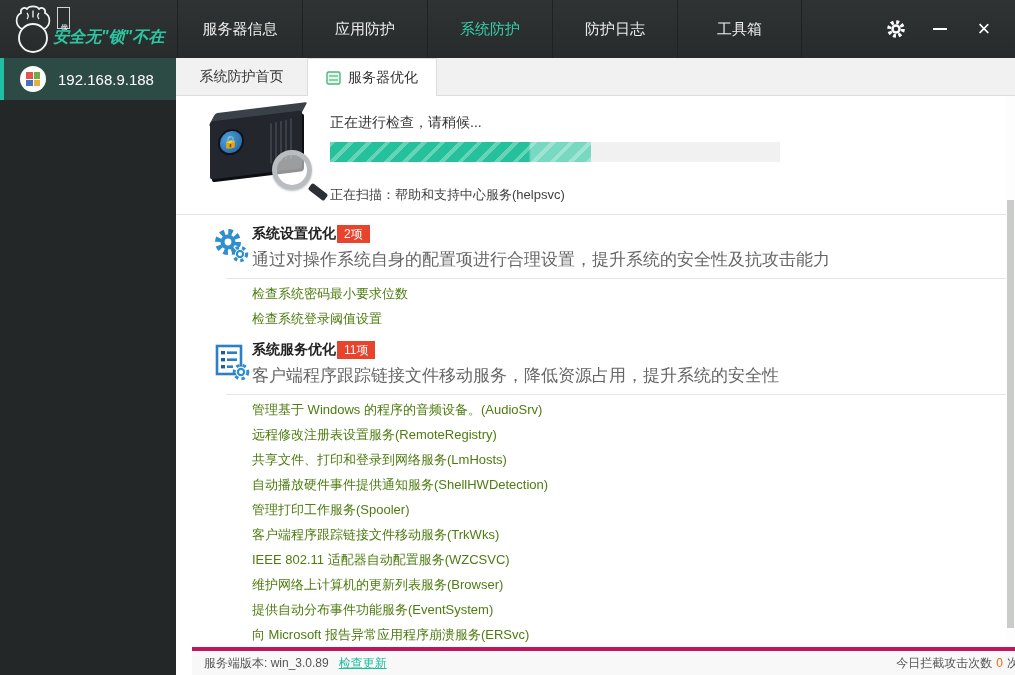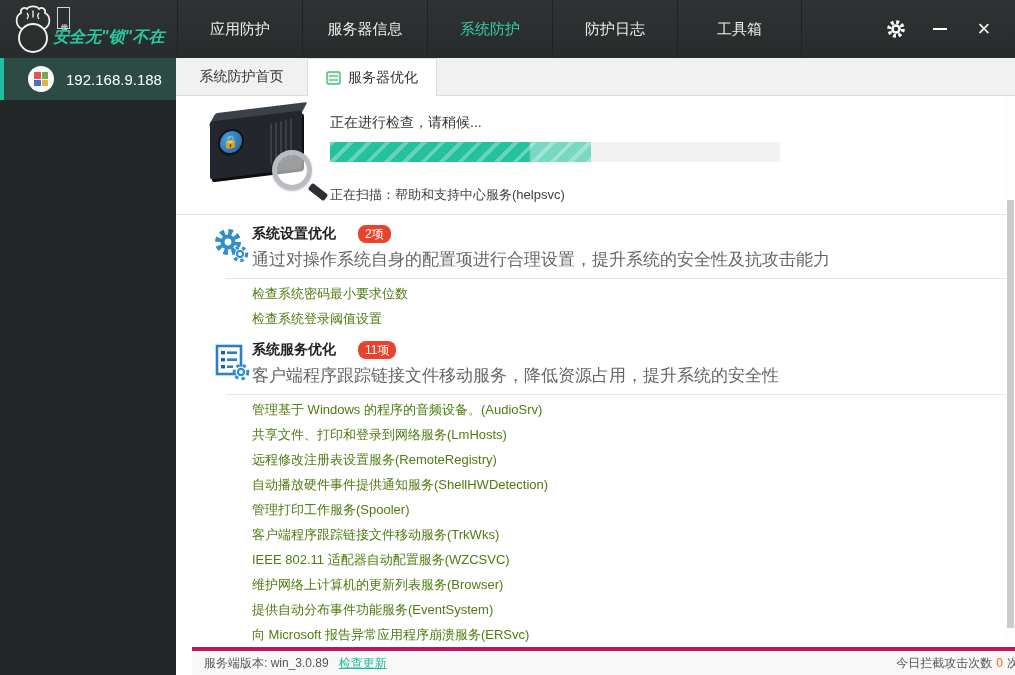--- a/index.html
+++ b/index.html
@@ -23,21 +23,21 @@
   .nav-item:last-child { border-right:1px solid #1f2222; }
   .nav-item.active { color:#35cdab; }
   .controls { margin-left:auto; display:flex; align-items:center; gap:14px; padding-right:16px; }
   .ctrl-btn { width:30px; height:30px; display:flex; align-items:center; justify-content:center; cursor:pointer; }
   .min-glyph { display:inline-block; width:14px; height:2px; background:#fff; }
   .close-glyph { color:#fff; font-size:22px; line-height:22px; }
 
   
   .sidebar { position:absolute; left:0; top:58px; width:176px; height:617px; background:#242728; }
   .server-item { height:42px; background:#2c4b45; border-left:4px solid #1fc0a2; display:flex;
-                 align-items:center; padding-left:24px; gap:12px; color:#fff; font-size:15px; cursor:pointer; }
+                 align-items:center; padding-left:16px; gap:12px; color:#fff; font-size:15px; cursor:pointer; }
   .win-circle { width:26px; height:26px; border-radius:50%; background:#fff; display:flex;
                 align-items:center; justify-content:center; flex:none; }
   .win-grid { width:14px; height:14px; display:grid; grid-template-columns:1fr 1fr; grid-template-rows:1fr 1fr; gap:1px; }
   .win-grid i:nth-child(1){ background:#e2574c; } .win-grid i:nth-child(2){ background:#70ad47; }
   .win-grid i:nth-child(3){ background:#4472c4; } .win-grid i:nth-child(4){ background:#ecaf3f; }
 
   
   .main { position:absolute; left:176px; top:58px; right:0; bottom:0; background:#fff; }
   .tabbar { height:38px; background:#f1f1f1; border-bottom:1px solid #dcdcdc; display:flex; }
   .tab { min-width:131px; padding:0 18px; line-height:37px; font-size:14px; color:#333; text-align:center; cursor:pointer; }
@@ -68,23 +68,23 @@
   .progress-fill { height:100%; background-color:#25c19c;
       background-image:linear-gradient(90deg, rgba(255,255,255,0) 76%, rgba(255,255,255,.38) 77%),
         repeating-linear-gradient(135deg, rgba(255,255,255,.30) 0 4px, rgba(255,255,255,0) 4px 13px); }
   .scan-status { margin-top:24px; font-size:13px; color:#3f3f3f; }
 
   .divider-full { border-top:1px solid #e3e3e3; margin-top:10px; }
 
   
   .section { position:relative; padding:9px 0 0 76px; }
   .sec-icon { position:absolute; left:37px; top:12px; }
-  .sec-head { display:flex; align-items:center; gap:22px; height:20px; }
+  .sec-head { display:flex; align-items:center; gap:1px; height:20px; }
   .sec-title { font-size:14px; font-weight:bold; color:#222; }
-  .badge { background:#e8432c; color:#fff; font-size:12px; line-height:18px; padding:0 7px;border-radius:8px; }
+  .badge { background:#e8432c; color:#fff; font-size:12px; line-height:18px; padding:0 7px; }
   .sec-desc { font-size:17px; color:#666; margin-top:4px; }
   .sec-divider { border-top:1px solid #e7e7e7; margin:7px 8px 0 50px; }
   .item-list { padding:2px 0 0 76px; }
   .svc-item { font-size:13px; color:#4d7c0f; line-height:25px; cursor:pointer; }
 
   
   .scrollbar-track { position:absolute; top:0; right:0; width:9px; height:100%; background:#fdfdfd; }
   .scrollbar-thumb { position:absolute; top:104px; right:1px; width:7px; height:428px; background:#c9ccc8; }
 
   
@@ -104,22 +104,22 @@
     <div class="logo-area">
       <svg class="lock-svg" width="50" height="52" viewBox="0 0 50 52">
         <path d="M14 25 C7 22 7 12 13 9 C12 5 16 2.5 19 5 C21 1.5 29 1.5 31 5 C34 2.5 38 5 37 9 C43 12 43 22 36 25" fill="none" stroke="#f2f4f4" stroke-width="1.7"></path>
         <path d="M19 9 q2.5 3 0 6 M31 9 q-2.5 3 0 6 M25 6.5 v7" stroke="#f2f4f4" stroke-width="1.3" fill="none"></path>
         <circle cx="25" cy="34" r="14" fill="none" stroke="#f2f4f4" stroke-width="1.9"></circle>
       </svg>
       <div class="seal">云锁</div>
       <div class="tagline">安全无"锁"不在</div>
     </div>
     <div class="nav">
+      <div class="nav-item">服务器信息</div>
       <div class="nav-item">应用防护</div>
-      <div class="nav-item">服务器信息</div>
       <div class="nav-item active">系统防护</div>
       <div class="nav-item">防护日志</div>
       <div class="nav-item">工具箱</div>
     </div>
     <div class="controls">
       <div class="ctrl-btn">
         <svg width="22" height="22" viewBox="0 0 24 24">
           <circle cx="12" cy="12" r="7.5" fill="none" stroke="#fff" stroke-width="4.2" stroke-dasharray="3.1 2.79"></circle>
           <circle cx="12" cy="12" r="5.2" fill="#fff"></circle>
           <circle cx="12" cy="12" r="2.5" fill="#2c2f2f"></circle>
@@ -220,22 +220,22 @@
         </svg>
         <div class="sec-head">
           <span class="sec-title">系统服务优化</span>
           <span class="badge">11项</span>
         </div>
         <div class="sec-desc">客户端程序跟踪链接文件移动服务，降低资源占用，提升系统的安全性</div>
       </div>
       <div class="sec-divider"></div>
       <div class="item-list">
           <div class="svc-item">管理基于 Windows 的程序的音频设备。(AudioSrv)</div>
+          <div class="svc-item">远程修改注册表设置服务(RemoteRegistry)</div>
           <div class="svc-item">共享文件、打印和登录到网络服务(LmHosts)</div>
-          <div class="svc-item">远程修改注册表设置服务(RemoteRegistry)</div>
           <div class="svc-item">自动播放硬件事件提供通知服务(ShellHWDetection)</div>
           <div class="svc-item">管理打印工作服务(Spooler)</div>
           <div class="svc-item">客户端程序跟踪链接文件移动服务(TrkWks)</div>
           <div class="svc-item">IEEE 802.11 适配器自动配置服务(WZCSVC)</div>
           <div class="svc-item">维护网络上计算机的更新列表服务(Browser)</div>
           <div class="svc-item">提供自动分布事件功能服务(EventSystem)</div>
           <div class="svc-item">向 Microsoft 报告异常应用程序崩溃服务(ERSvc)</div>
           <div class="svc-item">帮助和支持中心服务(helpsvc)</div>
         </div>
 

